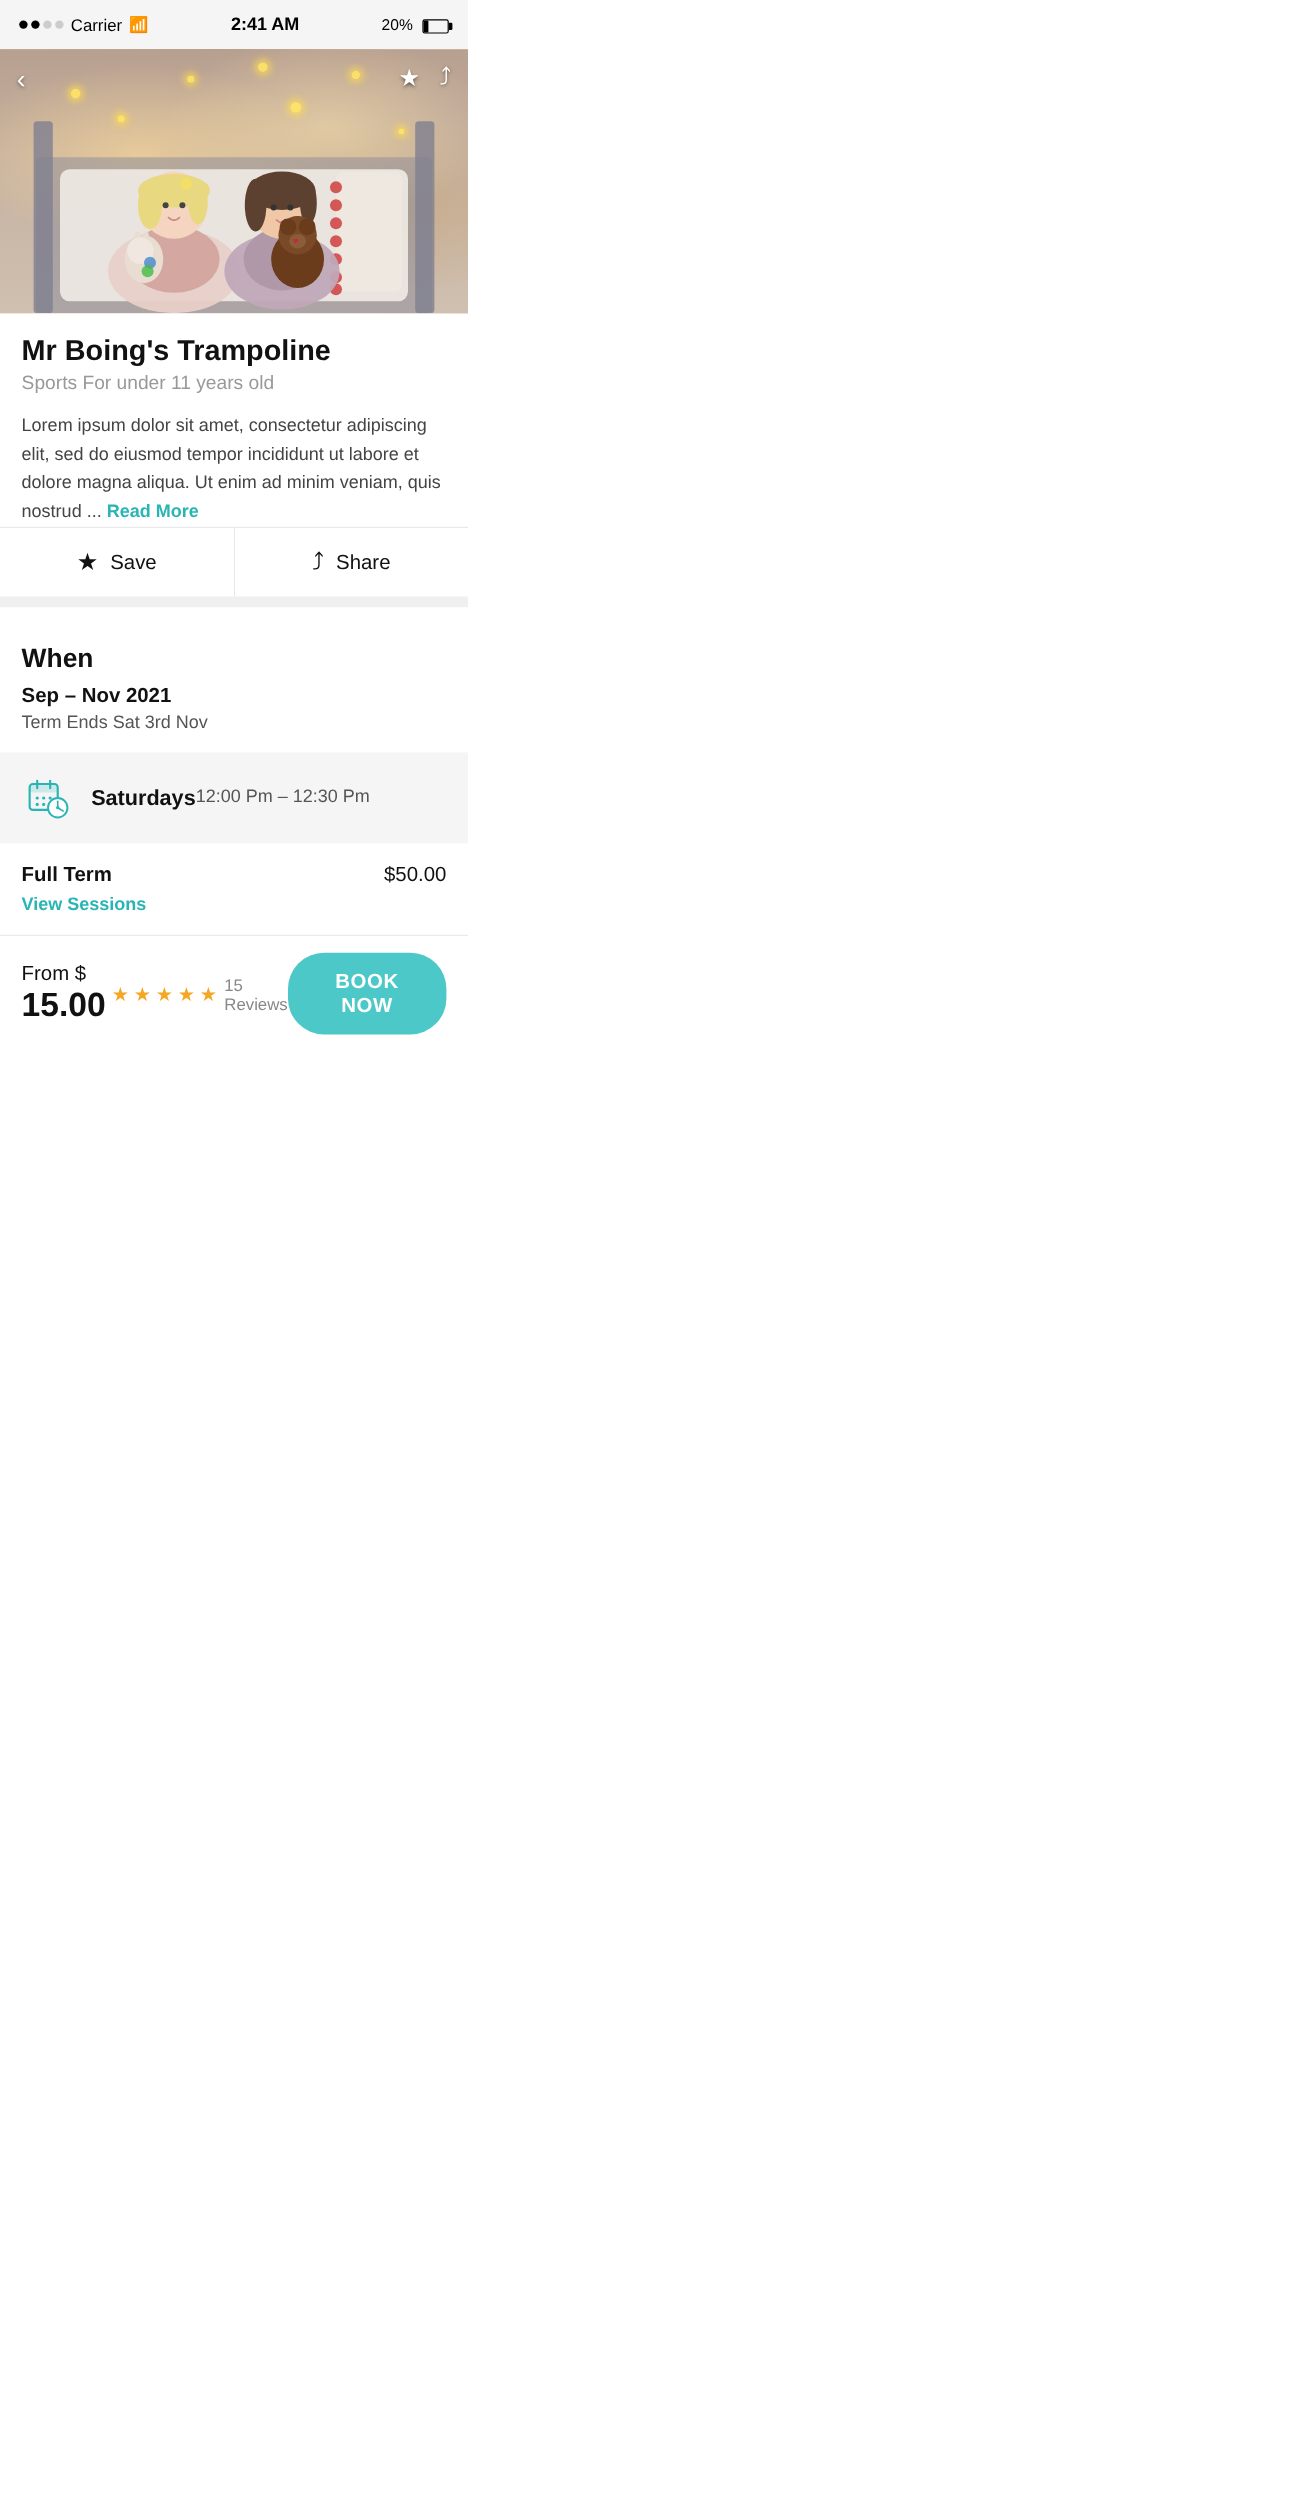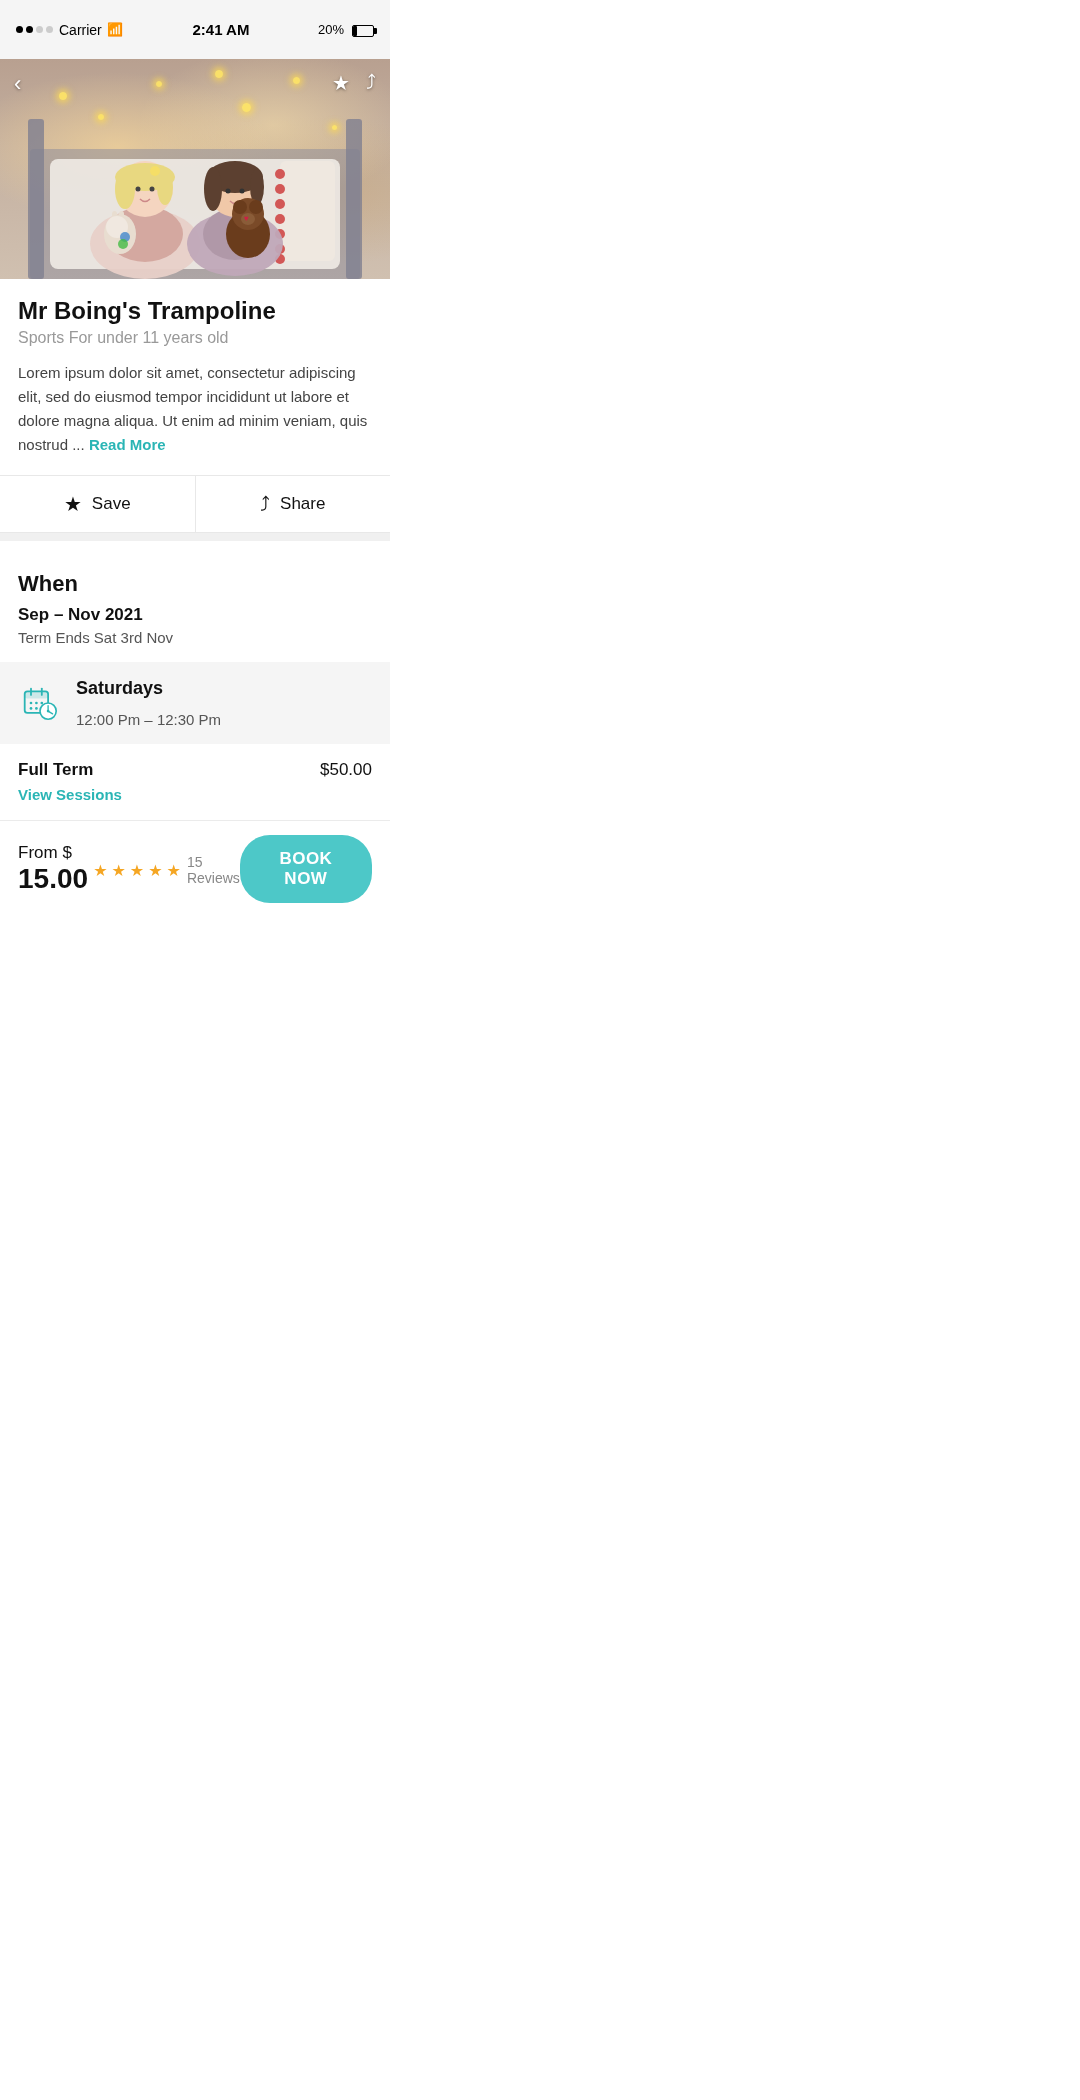--- a/index.html
+++ b/index.html
@@ -16,21 +16,21 @@
     
     .status-bar {
       display: flex;
       justify-content: space-between;
       align-items: center;
       padding: 8px 16px;
       background: #f5f5f5;
       font-size: 13px;
       font-weight: 500;
       color: #000;
-      height: 59px;
+      height: 41px;
     }
     .status-left {
       display: flex;
       align-items: center;
       gap: 6px;
     }
     .signal-dots {
       display: flex;
       gap: 3px;
     }
@@ -148,21 +148,20 @@
     .subtitle {
       font-size: 16px;
       color: #999;
       margin-bottom: 14px;
     }
 
     .description {
       font-size: 15px;
       color: #444;
       line-height: 1.6;
-      margin-bottom: 18px;
     }
 
     .read-more {
       color: #2ab5b5;
       font-weight: 600;
       cursor: pointer;
     }
 
     
     .action-row {
@@ -238,22 +237,21 @@
       justify-content: center;
     }
 
     .calendar-svg {
       width: 36px;
       height: 36px;
     }
 
     .schedule-info {
       display: flex;
-      flex-direction: column;
-      gap: 12px;
+      flex-direction: row;
     }
 
     .schedule-day {
       font-size: 18px;
       font-weight: 700;
       color: #111;
     }
 
     .schedule-time {
       font-size: 15px;

